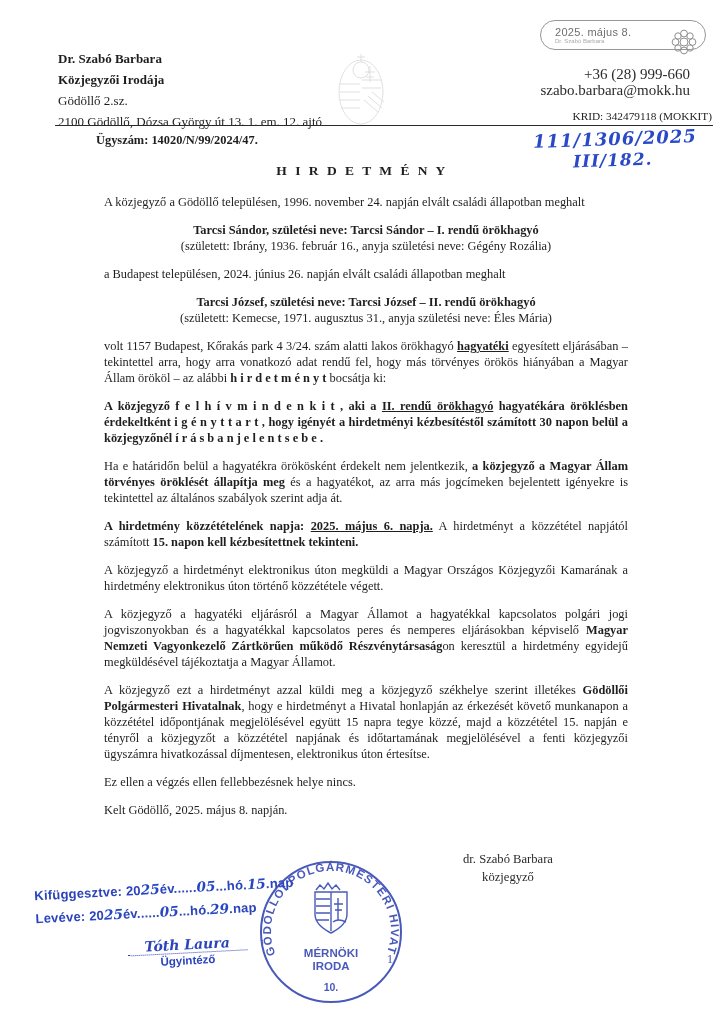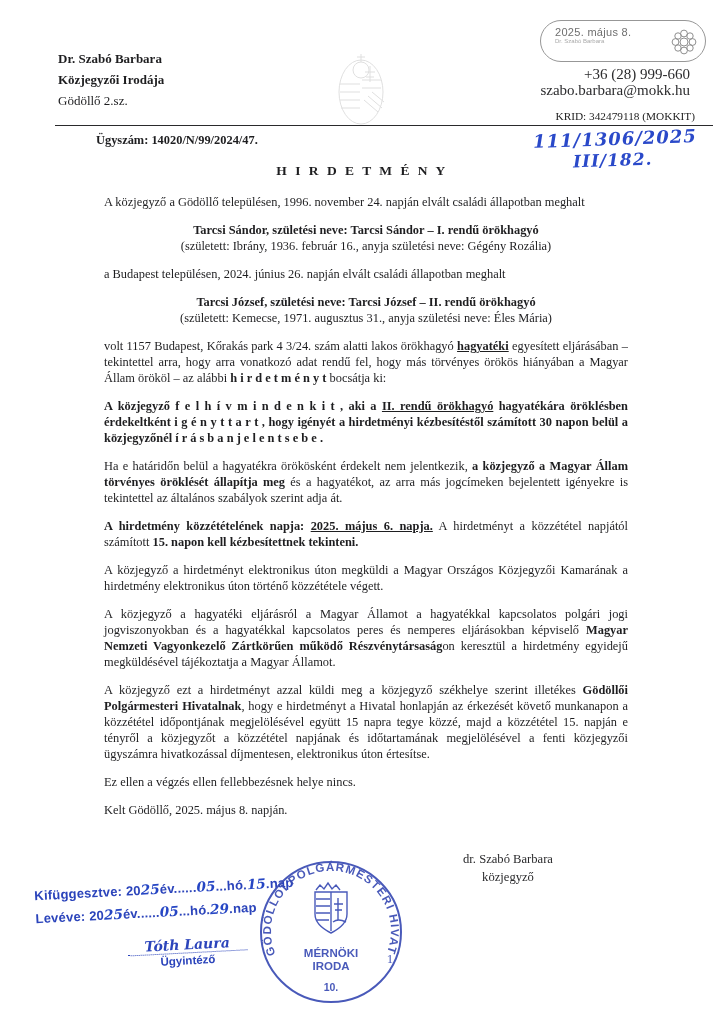--- a/index.html
+++ b/index.html
@@ -17,35 +17,35 @@
   .office-block{
     position:absolute;left:58px;top:48px;
     font-size:13px;line-height:21px;
   }
   .office-block .b{font-weight:700;}
   .watermark{
     position:absolute;left:326px;top:50px;width:70px;height:78px;
     opacity:.55;
   }
   .date-badge{
-    position:absolute;left:540px;top:20px;width:166px;height:42px;
+    position:absolute;left:540px;top:20px;width:166px;height:30px;
     border:1.3px solid #979797;border-radius:21px;
     box-sizing:border-box;
     padding:5px 8px 0 14px;
     color:#6f6f6f;
   }
   .date-badge .d{font-family:"Liberation Sans",sans-serif;font-size:11px;letter-spacing:.3px;}
   .date-badge .tiny{font-family:"Liberation Sans",sans-serif;font-size:6px;color:#a9a9a9;line-height:7px;}
   .badge-rosette{position:absolute;right:6px;top:6px;width:30px;height:30px;}
   .contact{
     position:absolute;right:34px;top:66px;text-align:right;
     font-size:15px;line-height:16px;color:#2c2c2e;
   }
   .krid{
-    position:absolute;right:29px;top:110px;
+    position:absolute;right:12px;top:110px;
     font-size:11.3px;color:#222;
   }
   .header-rule{
     position:absolute;left:55px;top:125px;width:658px;height:0;
     border-top:1.6px solid #2a2a2c;
   }
   
   .hw-case{
     position:absolute;color:#2a49c9;
     font-family:"DejaVu Serif",serif;font-style:italic;font-weight:700;
@@ -97,20 +97,21 @@
 </style>
 </head>
 <body>
 
 <div class="page">
 
   <div class="office-block">
     <div class="b">Dr. Szabó Barbara</div>
     <div class="b">Közjegyzői Irodája</div>
     <div>Gödöllő 2.sz.</div>
+    <div>2100 Gödöllő, Dózsa György út 13. 1. em. 12. ajtó</div>
   </div>
 
   <svg class="watermark" viewBox="0 0 70 78">
     <g stroke="#c6c6c6" fill="none" stroke-width="1">
       <ellipse cx="35" cy="42" rx="22" ry="32"></ellipse>
       <path d="M35 4 v8 M31 7 h8"></path>
       <circle cx="35" cy="20" r="8"></circle>
       <path d="M14 34 h20 M14 42 h20 M14 50 h20 M15 58 h19"></path>
       <path d="M36 30 h19 M36 38 h19"></path>
       <path d="M38 50 l14 12 M42 46 l14 12 M46 42 l12 10"></path>

